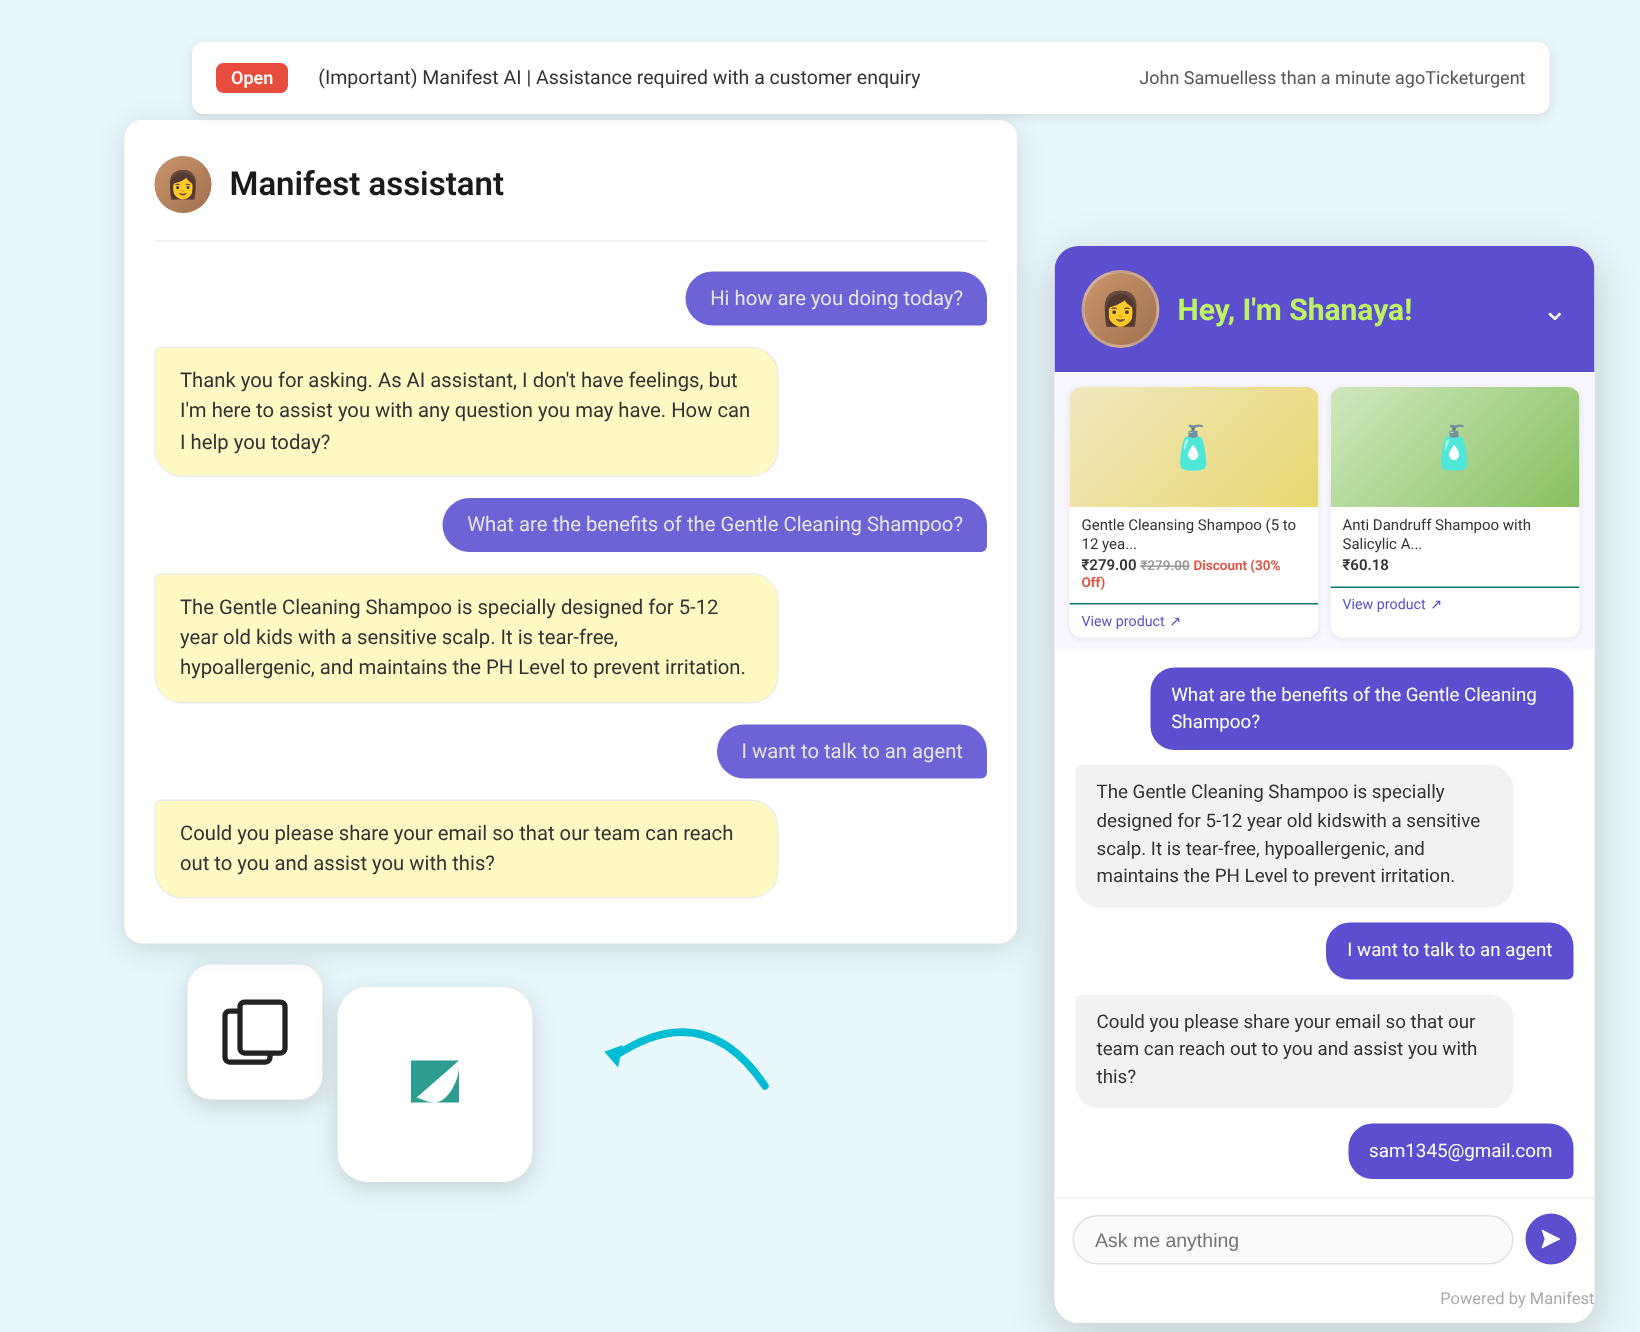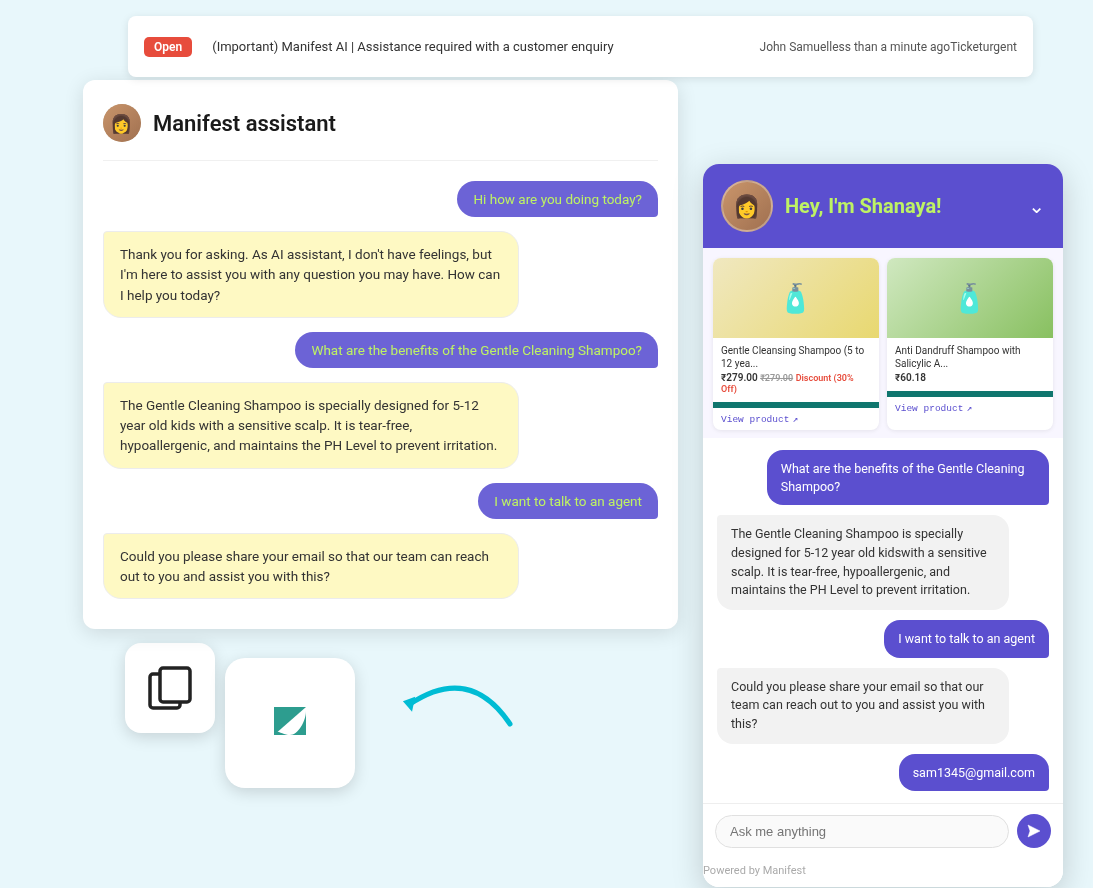--- a/index.html
+++ b/index.html
@@ -8,24 +8,24 @@
       height: 888px;
       background: #e8f7fb;
       font-family: -apple-system, BlinkMacSystemFont, 'Segoe UI', Roboto, sans-serif;
       position: relative;
       overflow: hidden;
     }
 
     
     .ticket-bar {
       position: absolute;
-      top: 16px;
+      top: 28px;
       left: 128px;
       right: 60px;
-      height: 61px;
+      height: 48px;
       background: white;
       border-radius: 8px;
       display: flex;
       align-items: center;
       padding: 0 16px;
       gap: 20px;
       box-shadow: 0 2px 8px rgba(0,0,0,0.1);
       z-index: 10;
     }
     .ticket-badge {
@@ -99,21 +99,21 @@
       display: flex;
       flex-direction: column;
       gap: 14px;
     }
     .msg-right {
       display: flex;
       justify-content: flex-end;
     }
     .msg-bubble-right {
       background: #6c63d6;
-      color: #bef264;
+      color: #e5e5e5;
       border-radius: 18px 18px 4px 18px;
       padding: 10px 16px;
       font-size: 13.5px;
       max-width: 70%;
     }
     .msg-bubble-left {
       background: #fef9c3;
       color: #333;
       border-radius: 4px 18px 18px 18px;
       padding: 12px 16px;
@@ -246,27 +246,26 @@
       color: #999;
       text-decoration: line-through;
     }
     .product-price-discount {
       font-size: 9px;
       color: #e74c3c;
     }
     .view-product {
       font-size: 9.5px;
       color: #5b4fcf;
-      border-top: 6px solid #0f766e;
+      border-top: 1px solid #0f766e;
       padding: 5px 8px;
       display: flex;
       align-items: center;
       gap: 3px;
       cursor: pointer;
-      font-family: Liberation Mono, monospace;
     }
 
     
     .widget-messages {
       padding: 12px 14px;
       display: flex;
       flex-direction: column;
       gap: 10px;
       background: white;
     }
@@ -319,21 +318,21 @@
       background: #5b4fcf;
       border: none;
       display: flex;
       align-items: center;
       justify-content: center;
       cursor: pointer;
       color: white;
       font-size: 14px;
     }
     .widget-footer {
-      text-align: left;
+      text-align: right;
       font-size: 11px;
       color: #aaa;
       padding: 6px 0 10px;
       background: white;
     }
   </style>
 </head>
 <body>
 
 <div class="ticket-bar">

